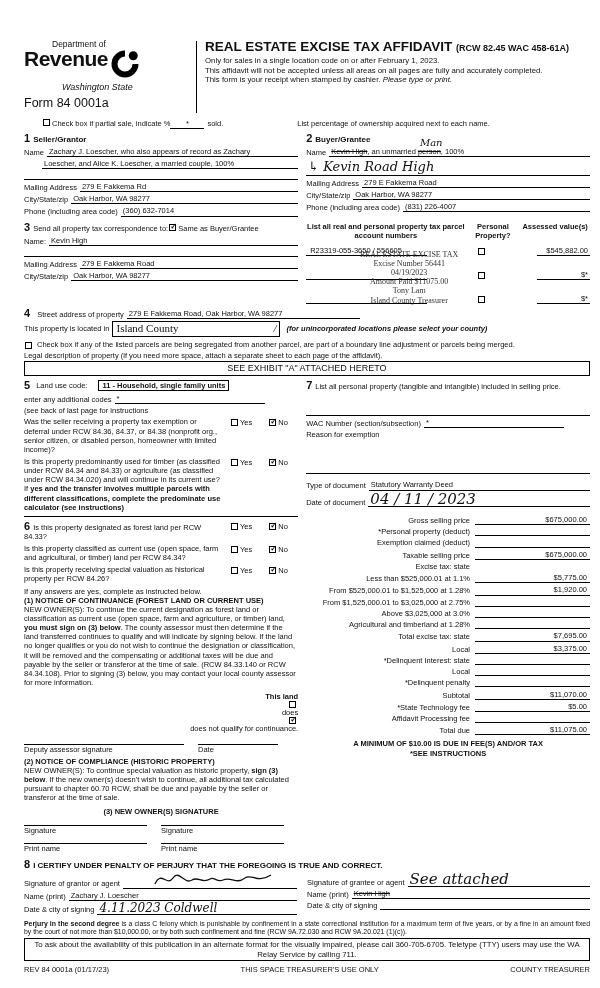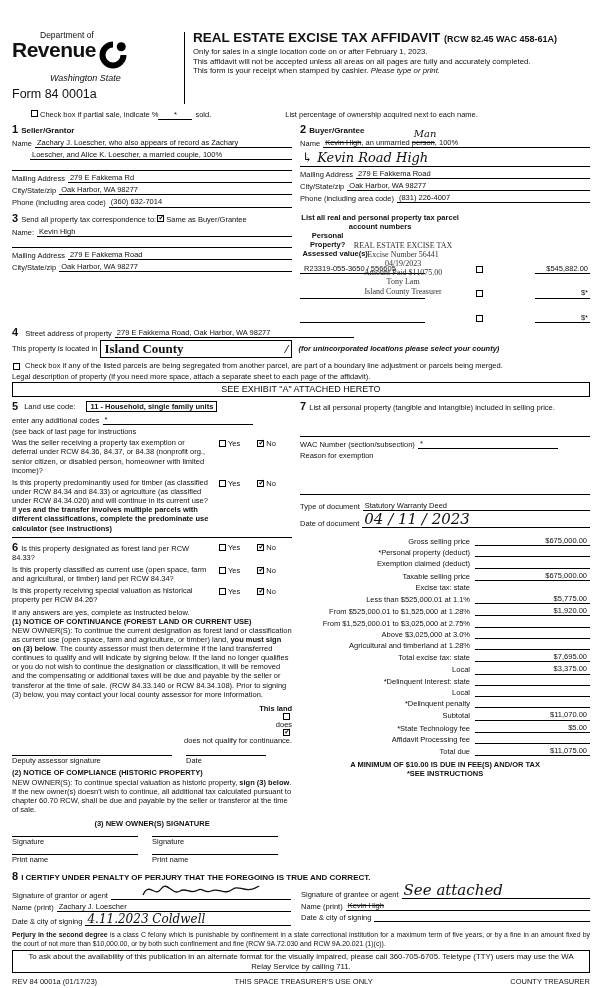--- a/index.html
+++ b/index.html
@@ -2,21 +2,21 @@
 <html><head>
 <meta charset="utf-8">
 <style>
   * { margin:0; padding:0; box-sizing:border-box; }
   html,body { background:#fff; }
   body {
     width:600px; height:988px; overflow:hidden;
     font-family:"Liberation Sans", sans-serif;
     font-size:7.5px; line-height:1.22; color:#111;
   }
-  .page { padding:30px 10px 0 12px; position:relative; }
+  .page { padding:39px 10px 0 12px; position:relative;margin-left:12px; }
   .bold { font-weight:bold; }
   .it { font-style:italic; }
   .hand { font-family:"DejaVu Serif", serif; font-style:italic; }
   .strike { text-decoration:line-through; }
   .cb { display:inline-block; width:7px; height:7px; border:1px solid #000;
         position:relative; vertical-align:-1px; margin:0 2px 0 1px; background:#fff; }
   .cb.checked::after { content:"✓"; position:absolute; top:-3px; left:0; font-size:8px; font-weight:bold; }
   .row { display:flex; align-items:flex-end; margin-bottom:2px; }
   .lbl { white-space:nowrap; padding-right:3px; }
   .fill { flex:1; border-bottom:1px solid #000; padding:0 2px; min-height:9px; }
@@ -38,35 +38,35 @@
   .partial { display:flex; margin:6px 0 4px 18px; }
   .partial .right-note { margin-left:74px; }
   .uline { display:inline-block; border-bottom:1px solid #000; min-width:34px; text-align:center; }
   
   .cols { display:flex; }
   .colL { width:49.5%; padding-right:6px; }
   .colR { width:50.5%; padding-left:2px; }
   .sechead { display:flex; align-items:flex-start; margin-bottom:2px; }
   .sechead .t { font-weight:bold; font-size:8px; padding-top:2px; }
   
-  .ptable-head { display:flex; font-weight:bold; text-align:center;flex-direction:column; }
+  .ptable-head { display:flex; font-weight:bold; text-align:center; }
   .ptable-head .c1 { width:160px; }
   .ptable-head .c2 { width:55px; }
   .ptable-head .c3 { width:70px; }
   .prow { display:flex; align-items:flex-end; margin-top:6px;gap:34px; }
   .prow .pline { width:160px; border-bottom:1px solid #000; padding-left:4px; min-height:9px; }
   .prow .pcb { width:55px; text-align:center; }
   .prow .pval { width:70px; border-bottom:1px solid #000; text-align:right; padding-right:2px; min-height:9px; }
   .parcels { position:relative; }
   .stamp { position:absolute; left:30px; top:28px; width:150px; text-align:center;
            font-family:"Liberation Serif", serif; color:#333; font-size:8px; line-height:1.15; z-index:3; background:transparent; }
   
   .inline-box { border:1px solid #000; padding:0 3px; display:inline-block; }
   .legalbox { border:1px solid #000; text-align:center; font-size:9px; padding:1px 0; margin-top:1px; }
-  .county-box { border:1px solid #000; display:inline-block; width:192px; padding:0 3px; font-family:"Liberation Serif", serif; font-size:13px;font-weight:bold; }
+  .county-box { border:1px solid #000; display:inline-block; width:168px; padding:0 3px; font-family:"Liberation Serif", serif; font-size:11px; }
   
   .qrow { display:flex; margin-bottom:3px; }
   .qtext { width:200px; }
   .qopts { white-space:nowrap; padding-left:6px; padding-top:1px; }
   .qopts .gap { display:inline-block; width:14px; }
   .hr2 { border-top:1.5px solid #000; margin:4px 0 4px 0; }
   
   .mrow { display:flex; justify-content:flex-end; align-items:flex-end; margin-bottom:2.1px; }
   .mlabel { text-align:right; padding-right:5px; white-space:nowrap; }
   .mline { width:115px; border-bottom:1px solid #000; text-align:right; padding-right:3px; min-height:9px; }

